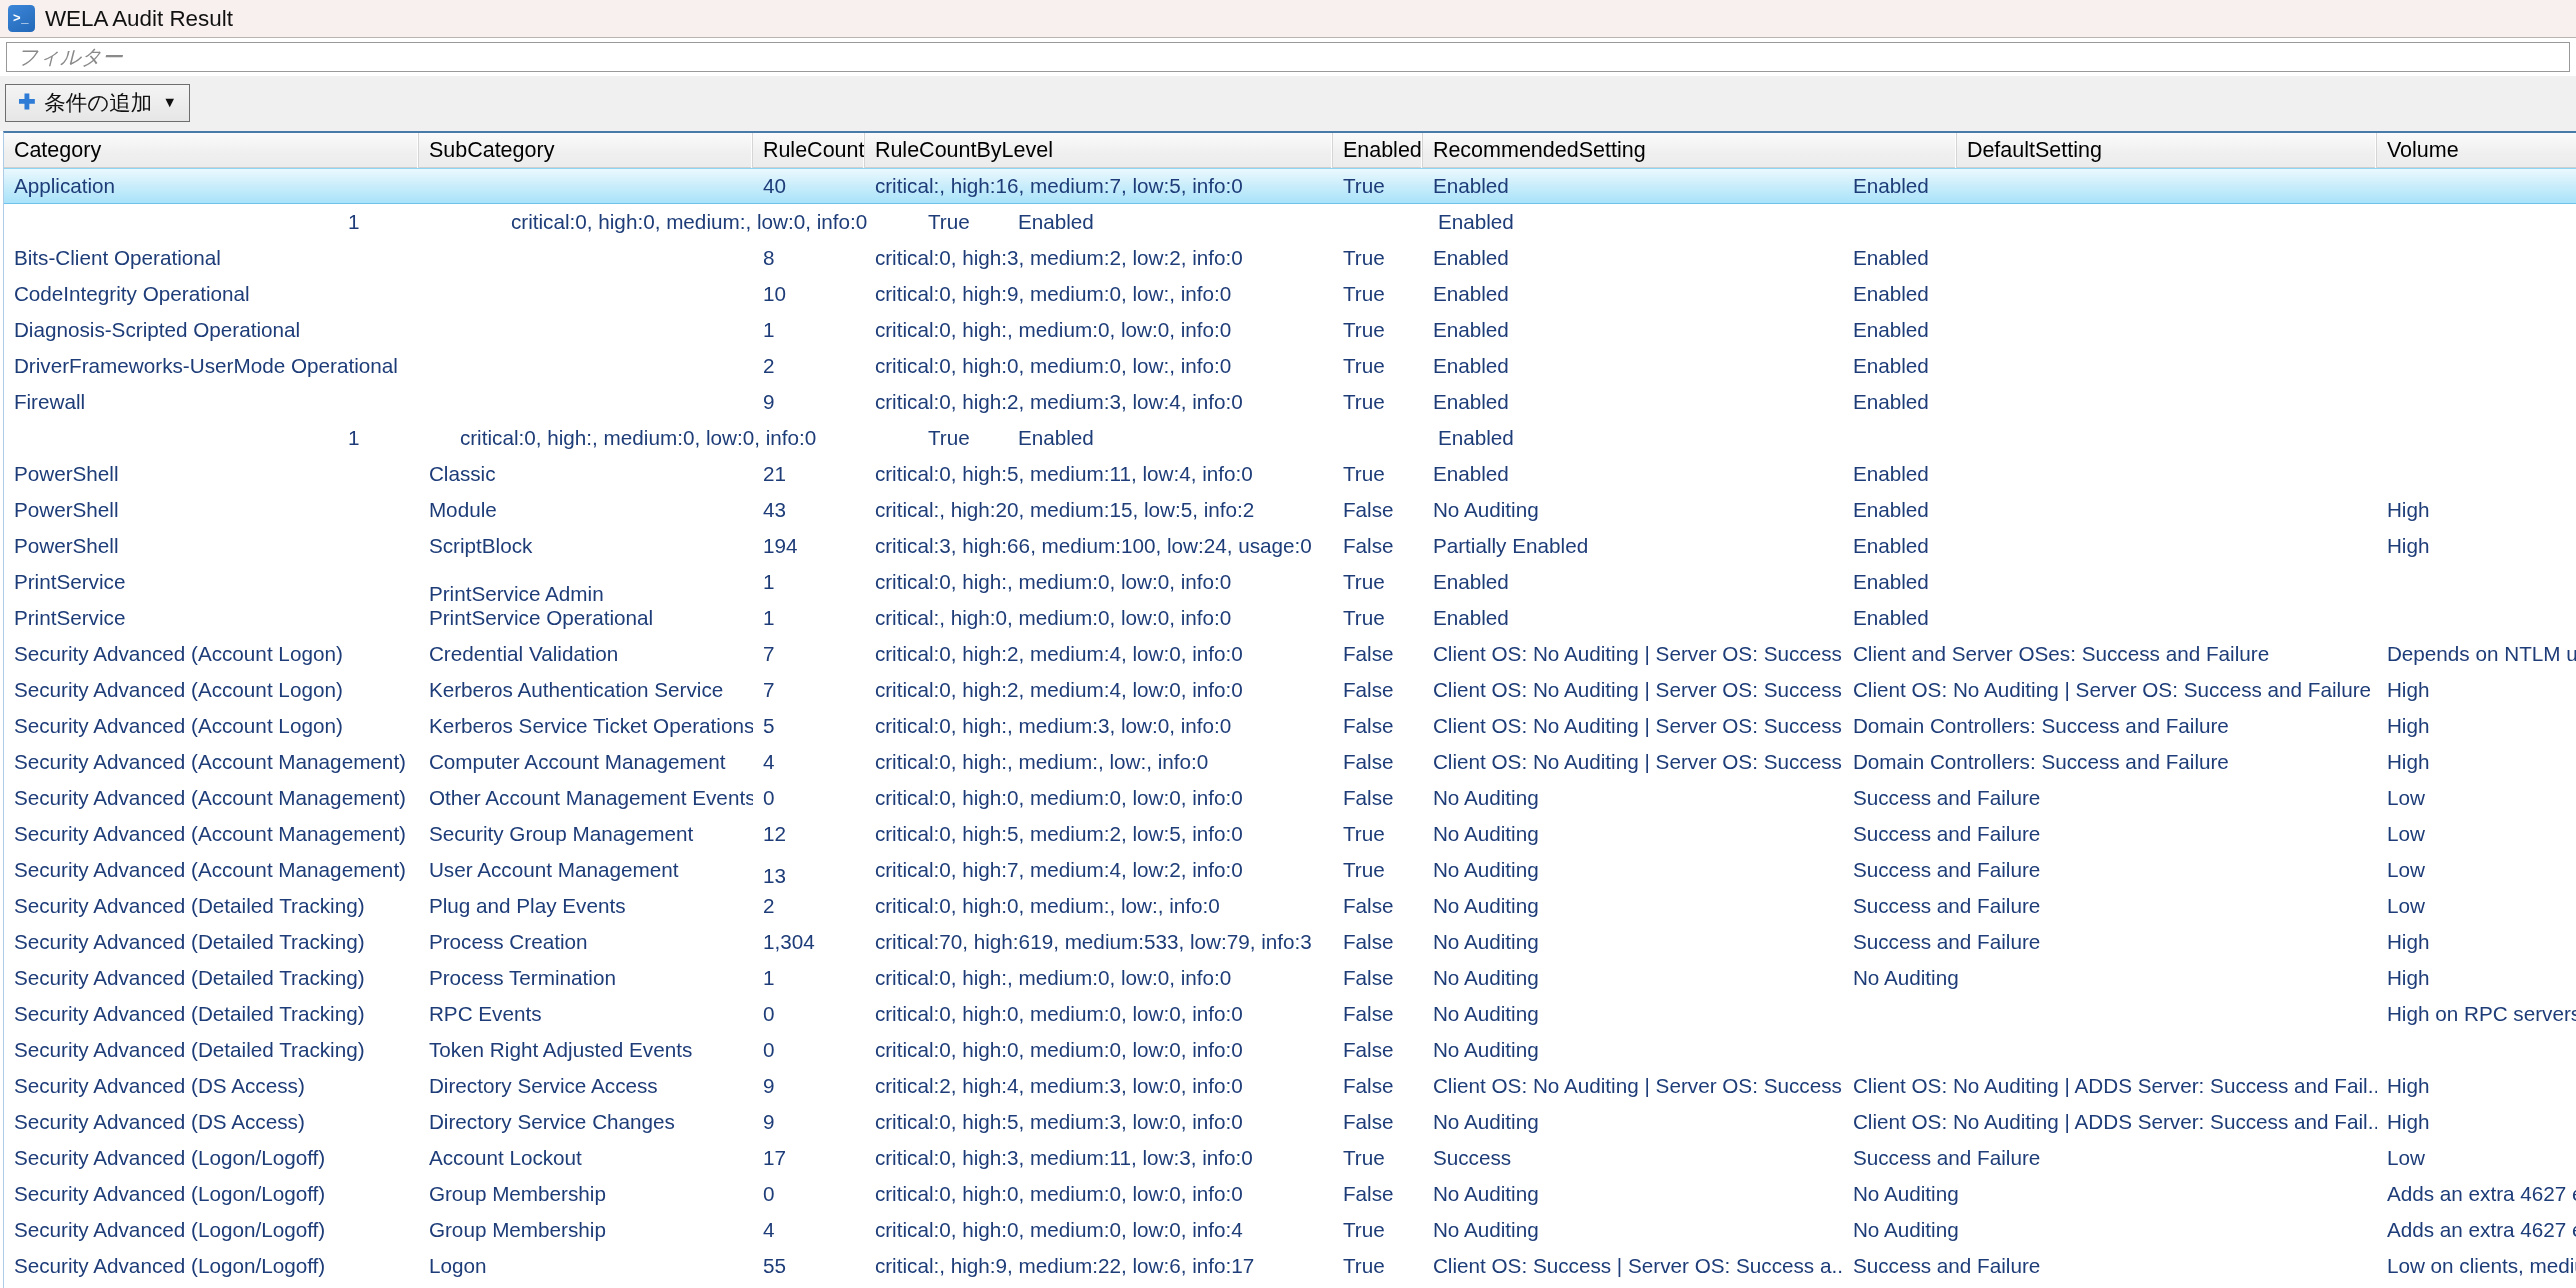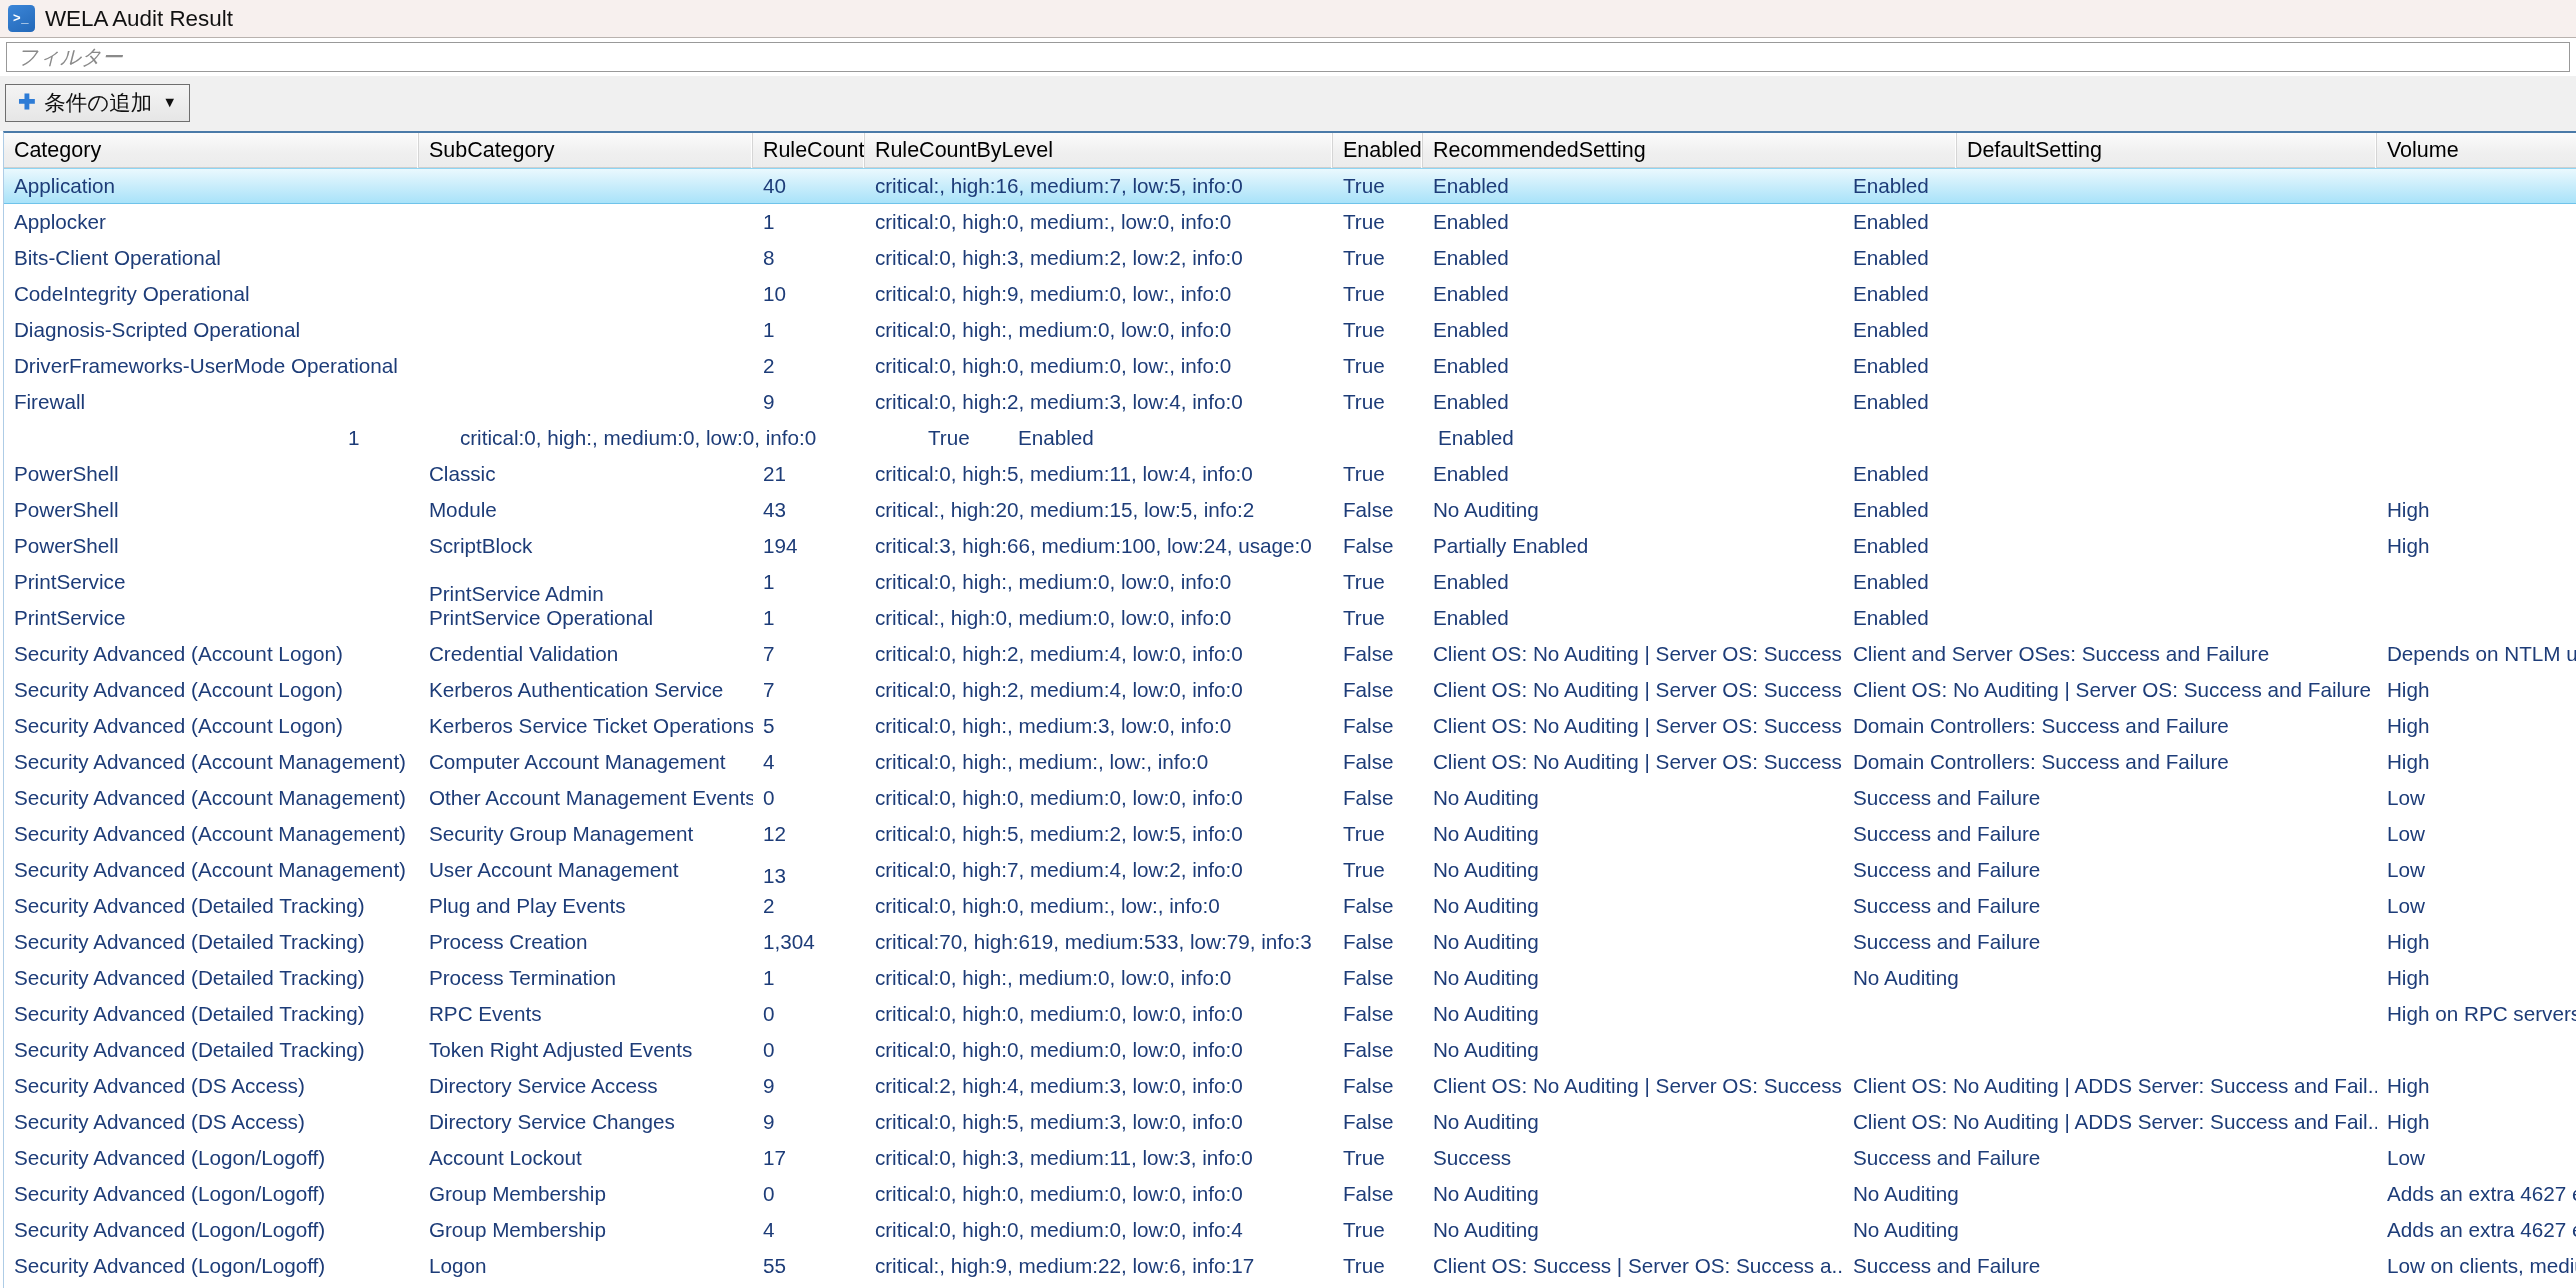--- a/index.html
+++ b/index.html
@@ -83,24 +83,23 @@
         <div class="cell" style="width: 415px;">Application</div>
         <div class="cell" style="width: 334px;"></div>
         <div class="cell" style="width: 112px;">40</div>
         <div class="cell" style="width: 468px;">critical:, high:16, medium:7, low:5, info:0</div>
         <div class="cell" style="width: 90px;">True</div>
         <div class="cell" style="width: 420px;">Enabled</div>
         <div class="cell" style="width: 534px;">Enabled</div>
         <div class="cell" style="width: 383px;"></div>
       </div>
       <div class="grow">
-        <div class="cell" style="width: 415px;">Applocker</div>
-        <div class="cell" style="width: 334px;"></div>
-        <div class="cell" style="width: 112px;">1</div>
-        <div class="cell" style="width: 468px;">critical:0, high:0, medium:, low:0, info:0</div>
+        <div class="cell" style="width: 334px;"></div>
+        <div class="cell" style="width: 112px;">1</div>
+        <div class="cell" style="width: 468px; text-align: center;">critical:0, high:0, medium:, low:0, info:0</div>
         <div class="cell" style="width: 90px;">True</div>
         <div class="cell" style="width: 420px;">Enabled</div>
         <div class="cell" style="width: 534px;">Enabled</div>
         <div class="cell" style="width: 383px;"></div>
       </div>
       <div class="grow">
         <div class="cell" style="width: 415px;">Bits-Client Operational</div>
         <div class="cell" style="width: 334px;"></div>
         <div class="cell" style="width: 112px;">8</div>
         <div class="cell" style="width: 468px;">critical:0, high:3, medium:2, low:2, info:0</div>

